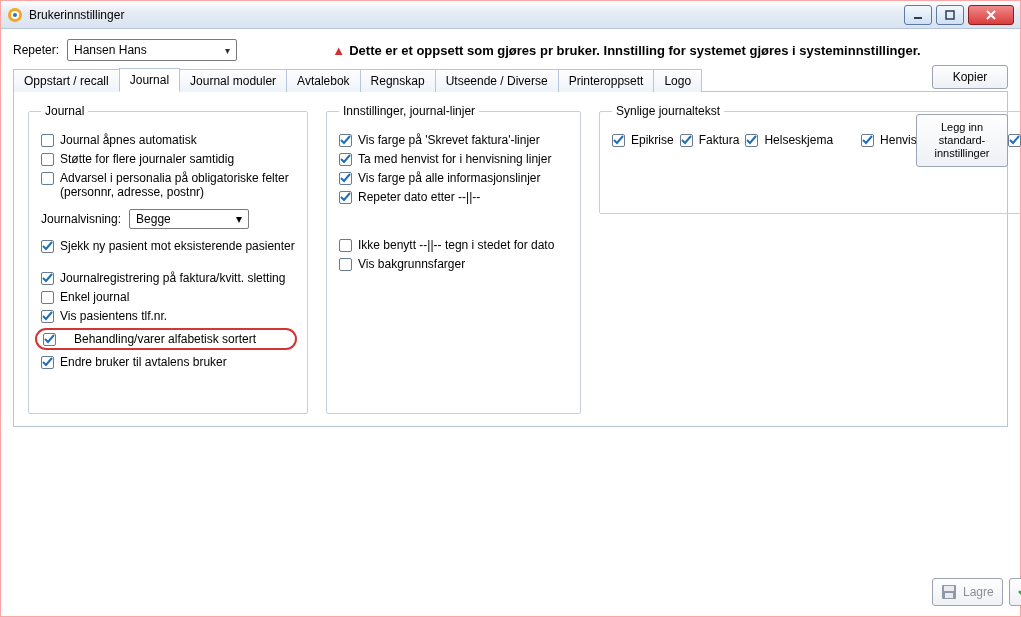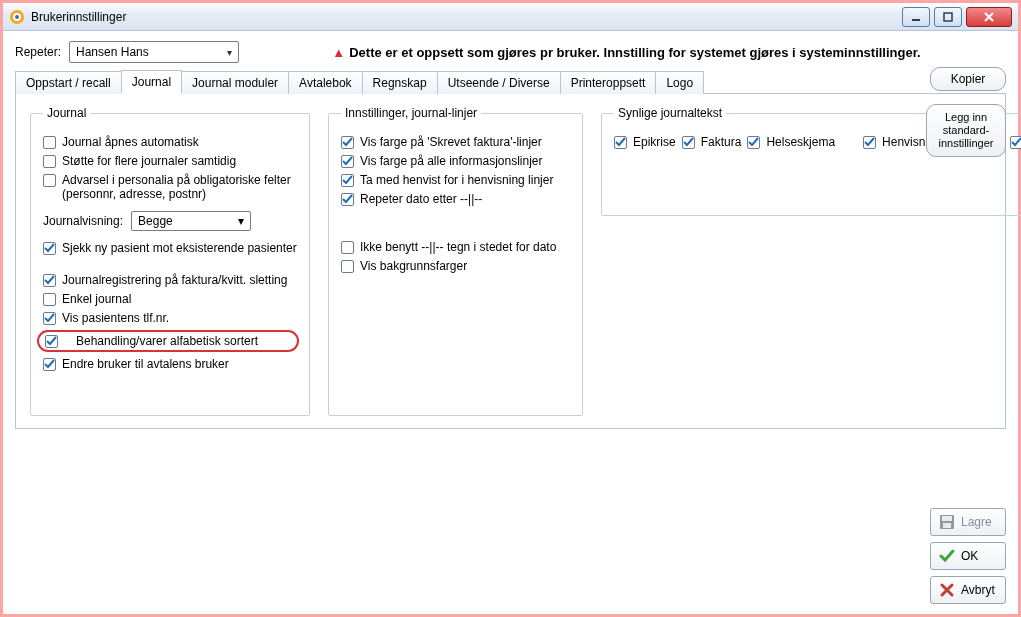--- a/index.html
+++ b/index.html
@@ -1,21 +1,21 @@
 <!DOCTYPE html>
 <html><head>
 <meta charset="utf-8">
 <style>
   * { box-sizing: border-box; }
   html, body { margin:0; padding:0; font-family: "Segoe UI", Tahoma, sans-serif; font-size:12px; color:#000; }
   body { background:#fff; }
 
   .window {
     width:1021px; height:617px;
-    border:3px solid #fca5a5;
+    border:1px solid #fca5a5;
     background:#fff;
     display:flex; flex-direction:column;
     position:relative;
   }
 
   
   .titlebar {
     height:28px;
     background:linear-gradient(#fefefe,#e6ecf5 40%,#d9e3f0);
     border-bottom:1px solid #b6c5da;
@@ -61,21 +61,21 @@
     padding:0 6px 0 6px; font-size:12px;
     border-radius:2px;
   }
   .user-select .chev { font-size:10px; color:#333; }
   .warning-row {
     flex:1; text-align:center; font-weight:bold; font-size:13px;
   }
   .warning-row .warn-icon { color:#d03030; margin-right:4px; }
 
   .kopier-btn, .leggin-btn {
-    border:1px solid #9aa4b2; border-radius:10px;
+    border:1px solid #9aa4b2; border-radius:3px;
     background:linear-gradient(#fefefe,#eef1f5);
     padding:4px 10px; font-size:12px;
     cursor:default; text-align:center;
   }
   .kopier-btn { min-width:70px; height:24px; line-height:14px; }
 
   
   .tabbar {
     display:flex; align-items:flex-end;
     border-bottom:1px solid #b6c5da;
@@ -148,29 +148,29 @@
     display:flex; align-items:center; justify-content:space-between;
     padding:0 6px; font-size:12px; border-radius:2px; background:#fff;
   }
   .sep { height:8px; }
 
   .vis-cols { display:flex; gap:28px; }
   .vis-col { display:flex; gap:6px; }
 
   
   .side-buttons {
-    position:absolute; right:12px; top:73px;
-    width:80px;
+    position:absolute; right:12px; top:85px;
+    width:92px;
     display:flex; flex-direction:column; gap:6px;
   }
   .leggin-btn { font-size:11px; line-height:13px; padding:6px 4px; }
 
   .footer-buttons {
     position:absolute; right:12px; bottom:10px;
-    display:flex; flex-direction:column; gap:6px; width:76px;
+    display:flex; flex-direction:row; gap:6px; width:76px;
   }
   .footer-buttons button {
     border:1px solid #9aa4b2; border-radius:3px;
     background:linear-gradient(#fefefe,#eef1f5);
     height:28px; font-size:12px;
     display:flex; align-items:center; justify-content:flex-start;
     padding:0 8px; gap:6px; cursor:default;
     font-family:inherit;
   }
   .footer-buttons button.disabled {
@@ -325,29 +325,29 @@
               </svg>
             </span>
           <span class="label">Vis farge på 'Skrevet faktura'-linjer</span>
         </div>
         <div class="check-row">
           <span class="checkbox checked">
               <svg viewBox="0 0 11 11">
                 <path d="M1 5 L4 8 L10 1" stroke="#1e6fb8" stroke-width="2" fill="none"></path>
               </svg>
             </span>
+          <span class="label">Ta med henvist for i henvisning linjer</span>
+        </div>
+        <div class="check-row">
+          <span class="checkbox checked">
+              <svg viewBox="0 0 11 11">
+                <path d="M1 5 L4 8 L10 1" stroke="#1e6fb8" stroke-width="2" fill="none"></path>
+              </svg>
+            </span>
           <span class="label">Vis farge på alle informasjonslinjer</span>
-        </div>
-        <div class="check-row">
-          <span class="checkbox checked">
-              <svg viewBox="0 0 11 11">
-                <path d="M1 5 L4 8 L10 1" stroke="#1e6fb8" stroke-width="2" fill="none"></path>
-              </svg>
-            </span>
-          <span class="label">Ta med henvist for i henvisning linjer</span>
         </div>
         <div class="check-row">
           <span class="checkbox checked">
               <svg viewBox="0 0 11 11">
                 <path d="M1 5 L4 8 L10 1" stroke="#1e6fb8" stroke-width="2" fill="none"></path>
               </svg>
             </span>
           <span class="label">Repeter dato etter --||--</span>
         </div>
 

